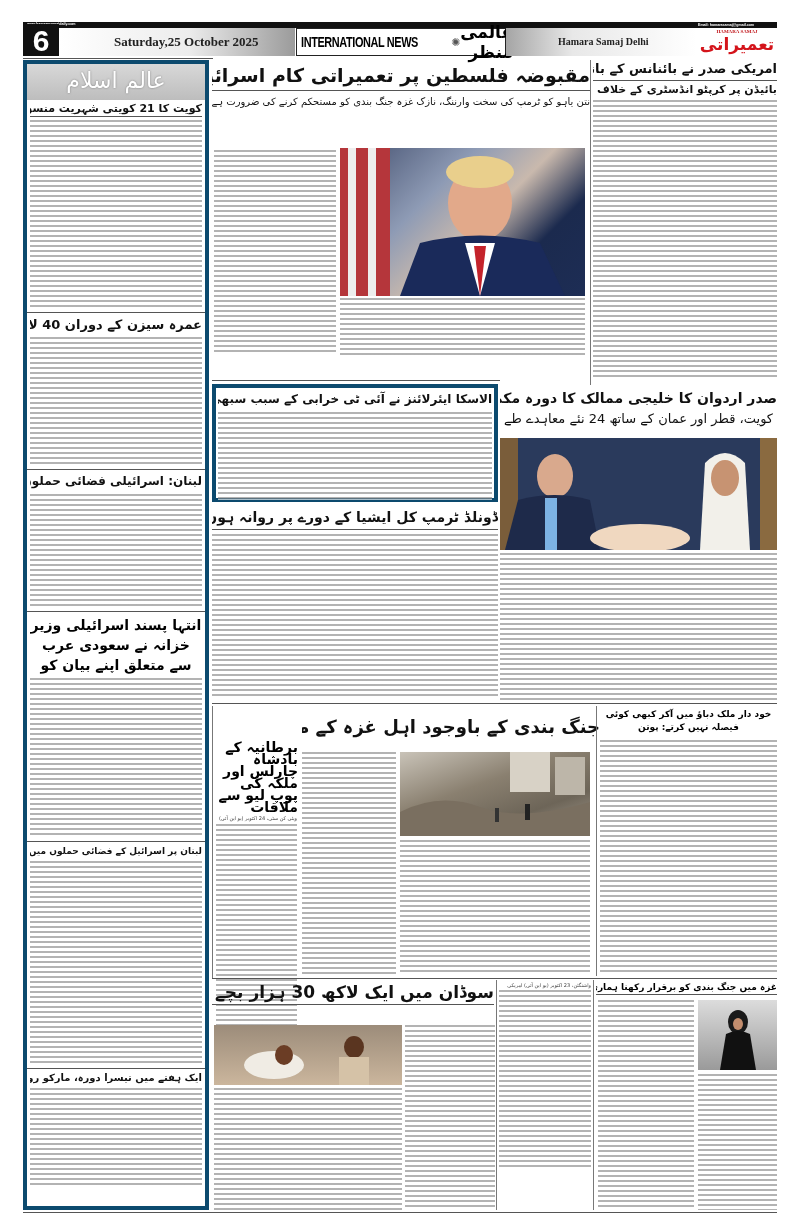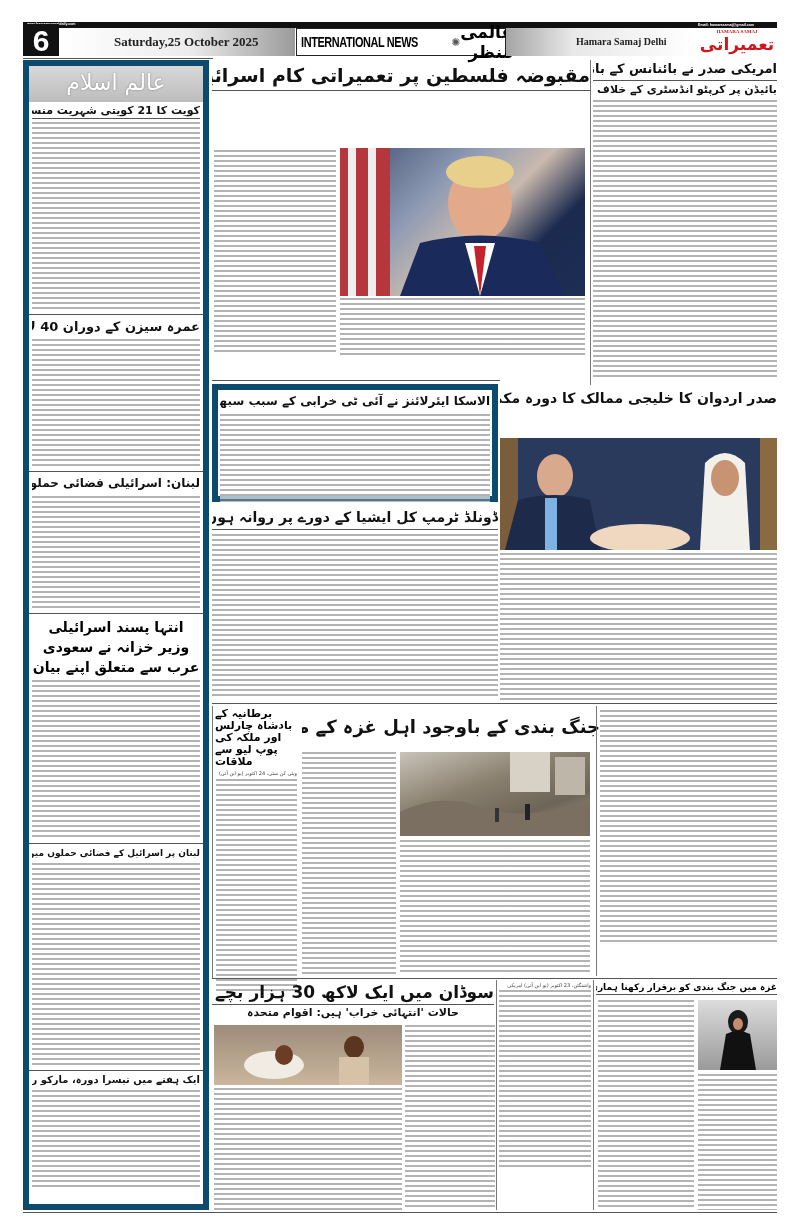--- a/index.html
+++ b/index.html
@@ -6,28 +6,28 @@
   body { width: 800px; height: 1226px; background: #fff; font-family: "DejaVu Sans", sans-serif; position: relative; overflow: hidden; }
   .abs { position: absolute; }
   .lines { background: repeating-linear-gradient(to bottom, #8a8a8a 0px, #8a8a8a 2px, #fff 2px, #fff 5px); opacity: .65; }
   .pagebox { left: 23px; top: 24px; width: 36px; height: 32px; background: #111; color: #fff; font: bold 30px "Liberation Sans", sans-serif; text-align: center; line-height: 34px; }
   .url { left: 25px; top: 22px; font: bold 3.6px "Liberation Sans", sans-serif; color: #fff; background: #111; width: 180px; padding: 0 2px; height: 6px; }
   .topbar { left: 23px; top: 22px; width: 754px; height: 6px; background: #111; }
   .datebar { left: 60px; top: 28px; width: 235px; height: 28px; background: linear-gradient(to right, #fff 0%, #ececec 55%, #9b9b9b 100%); font: bold 13px "Liberation Serif", serif; color: #222; line-height: 28px; padding-left: 54px; }
   .intl { left: 296px; top: 28px; width: 210px; height: 28px; border: 1px solid #222; background: #fff; display: flex; align-items: center; justify-content: space-between; padding: 0 4px; }
   .intl .en { font: bold 14px "Liberation Sans", sans-serif; transform: scaleX(.78); transform-origin: left; letter-spacing: -0.5px; white-space: nowrap; }
   .intl .ur { font: bold 17px "DejaVu Sans", sans-serif; direction: rtl; }
-  .cityband { left: 506px; top: 28px; width: 190px; height: 28px; background: linear-gradient(to right, #a5a5a5 0%, #e8e8e8 35%, #fff 100%); font: bold 10px "Liberation Serif", serif; line-height: 28px; padding-left: 70px; color: #222; }
+  .cityband { left: 506px; top: 28px; width: 190px; height: 28px; background: linear-gradient(to right, #a5a5a5 0%, #e8e8e8 35%, #fff 100%); font: bold 10px "Liberation Serif", serif; line-height: 28px; padding-left: 52px; color: #222; }
   .logo { left: 697px; top: 22px; width: 80px; height: 34px; }
   .logo .email { font: bold 3.6px "Liberation Sans", sans-serif; color: #fff; background: #111; padding: 0 1px; height: 6px; line-height: 6px; white-space: nowrap; overflow: hidden; }
   .logo .en { font: bold 5px "Liberation Serif", serif; color: #c0151a; text-align: center; margin-top: 1px; }
   .logo .ur { font: bold 17px "DejaVu Sans", sans-serif; color: #d4141b; text-align: center; direction: rtl; line-height: 20px; }
   .hrule { left: 23px; top: 58px; width: 190px; height: 1px; background: #555; }
   
-  .box { border: 6px solid #0c4a6e; background: #fff; }
+  .box { border: 4px solid #0c4a6e; background: #fff; }
   .hl { font-size: 15px; line-height: 19px; color: #111; text-align: center; direction: rtl; white-space: nowrap; overflow: hidden; font-weight: bold; }
   .hl-s { font-size: 11px; line-height: 14px; color: #111; text-align: center; direction: rtl; white-space: nowrap; overflow: hidden; font-weight: bold; }
   .sub { font-size: 10px; line-height: 13px; color: #111; text-align: center; direction: rtl; white-space: nowrap; overflow: hidden; }
   .banner { background: linear-gradient(#d8d8d8, #bdbdbd); color: #fff; font-size: 22px; text-align: center; line-height: 34px; direction: rtl; text-shadow: 0 0 2px #777; overflow: hidden; }
   .photo { overflow: hidden; }
   .vrule { width: 1px; background: #777; }
   .hr { height: 1px; background: #555; }
 </style>
 </head>
 <body>
@@ -85,20 +85,21 @@
 
   <div style="padding:2px 3px;">
     <div class="hl-s" style="font-size:10px;">ایک ہفتے میں تیسرا دورہ، مارکو روبیو تل ابیب پہنچ گئے</div>
     <div class="lines" style="height:100px;margin-top:3px;"></div>
   </div>
 </div>
 
 <div class="abs" style="left:212px;top:60px;width:378px;height:80px;">
   <div class="hl" style="font-size:19px;line-height:30px;">مقبوضہ فلسطین پر تعمیراتی کام اسرائیل کیلئے ظلم عظیم ہوگا</div>
   <div class="hr"></div>
+  <div class="sub" style="margin-top:4px;">نتن یاہو کو ٹرمپ کی سخت وارننگ، نازک غزہ جنگ بندی کو مستحکم کرنے کی ضرورت ہے</div>
 </div>
 <div class="abs lines" style="left:214px;top:150px;width:122px;height:205px;"></div>
 <div class="abs photo" style="left:340px;top:148px;width:245px;height:148px;background:linear-gradient(135deg,#3f4b6b 0%,#8e9bb5 35%,#c9b9ad 55%,#1b2a4e 75%,#1d2d55 100%);">
   <svg width="245" height="148">
     <rect x="0" y="0" width="50" height="148" fill="#b5363b"></rect>
     <rect x="8" y="0" width="8" height="148" fill="#eee"></rect>
     <rect x="28" y="0" width="8" height="148" fill="#eee"></rect>
     <ellipse cx="140" cy="55" rx="32" ry="38" fill="#e2a98a"></ellipse>
     <ellipse cx="140" cy="24" rx="34" ry="16" fill="#e9cf8c"></ellipse>
     <path d="M60 148 L80 95 Q140 80 200 95 L225 148 Z" fill="#1a2a5a"></path>
@@ -117,20 +118,21 @@
 </div>
 
 <div class="abs hr" style="left:212px;top:380px;width:288px;"></div>
 <div class="abs box" style="left:212px;top:384px;width:286px;height:118px;padding:2px;">
   <div class="hl" style="font-size:12px;line-height:18px;">الاسکا ایئرلائنز نے آئی ٹی خرابی کے سبب سبھی پروازیں منسوخ کیں</div>
   <div class="lines" style="height:88px;margin-top:4px;"></div>
 </div>
 
 <div class="abs" style="left:500px;top:388px;width:277px;height:50px;">
   <div class="hl" style="font-size:14px;line-height:20px;">صدر اردوان کا خلیجی ممالک کا دورہ مکمل</div>
+  <div class="hl" style="font-size:13px;line-height:22px;font-weight:normal;">کویت، قطر اور عمان کے ساتھ 24 نئے معاہدے طے</div>
 </div>
 <div class="abs photo" style="left:500px;top:438px;width:277px;height:112px;background:linear-gradient(#2c3d5e,#1c2b4a);">
   <svg width="277" height="112">
     <rect x="0" y="0" width="277" height="112" fill="#2a3a5c"></rect>
     <rect x="0" y="0" width="18" height="112" fill="#7a5d3a"></rect>
     <rect x="260" y="0" width="17" height="112" fill="#8a6a40"></rect>
     <ellipse cx="55" cy="38" rx="18" ry="22" fill="#d9a98d"></ellipse>
     <path d="M5 112 L18 62 Q55 52 90 62 L100 112 Z" fill="#1e2a4a"></path>
     <rect x="45" y="60" width="12" height="52" fill="#7db2e3"></rect>
     <ellipse cx="225" cy="40" rx="17" ry="21" fill="#c79372"></ellipse>
@@ -142,49 +144,49 @@
 <div class="abs lines" style="left:500px;top:553px;width:277px;height:148px;"></div>
 
 <div class="abs" style="left:212px;top:505px;width:286px;height:195px;">
   <div class="hl" style="font-size:14px;line-height:24px;">ڈونلڈ ٹرمپ کل ایشیا کے دورے پر روانہ ہوں گے</div>
   <div class="hr"></div>
   <div class="lines" style="height:162px;margin-top:4px;"></div>
 </div>
 
 <div class="abs hr" style="left:212px;top:703px;width:565px;"></div>
 <div class="abs" style="left:212px;top:706px;width:88px;height:272px;border-left:1px solid #777;">
-  <div style="font-size:11px;line-height:12px;text-align:left;direction:rtl;font-weight:bold;padding:2px;">برطانیہ کے بادشاہ چارلس اور ملکہ کی پوپ لیو سے ملاقات</div>
+  <div style="font-size:14px;line-height:12px;text-align:right;direction:rtl;font-weight:bold;padding:2px;margin-top:33px;">برطانیہ کے بادشاہ چارلس اور ملکہ کی پوپ لیو سے ملاقات</div>
   <div style="font-size:5px;direction:rtl;color:#444;text-align:right;padding:0 3px;">ویٹی کن سٹی، 24 اکتوبر (یو این آئی)</div>
   <div class="lines" style="height:215px;margin:3px;"></div>
 </div>
 <div class="abs" style="left:302px;top:706px;width:298px;height:272px;">
   <div class="hl" style="font-size:18px;line-height:42px;">جنگ بندی کے باوجود اہل غزہ کے مصائب کم نہ ہوسکے</div>
 </div>
 <div class="abs photo" style="left:400px;top:752px;width:190px;height:84px;background:linear-gradient(160deg,#c9c3b8 0%,#8a8070 40%,#6d6558 70%,#a9a093 100%);">
   <svg width="190" height="84">
     <rect x="110" y="0" width="40" height="40" fill="#d8d2c6"></rect>
     <rect x="155" y="5" width="30" height="38" fill="#bdb6a9"></rect>
     <path d="M0 60 Q40 40 80 55 T190 50 L190 84 L0 84 Z" fill="#7a6f60"></path>
     <rect x="125" y="52" width="5" height="16" fill="#222"></rect>
     <rect x="95" y="56" width="4" height="14" fill="#333"></rect>
   </svg>
 </div>
 <div class="abs lines" style="left:302px;top:752px;width:94px;height:222px;"></div>
 <div class="abs lines" style="left:400px;top:840px;width:190px;height:134px;"></div>
 
 <div class="abs vrule" style="left:596px;top:706px;height:270px;"></div>
 <div class="abs" style="left:600px;top:706px;width:177px;height:270px;">
+  <div style="font-size:9px;line-height:13px;text-align:center;direction:rtl;font-weight:bold;padding:2px;">خود دار ملک دباؤ میں آکر کبھی کوئی فیصلہ نہیں کرتے: پوتن</div>
   <div class="lines" style="height:232px;margin-top:4px;"></div>
 </div>
 
 <div class="abs hr" style="left:212px;top:978px;width:565px;"></div>
 <div class="abs" style="left:212px;top:980px;width:282px;height:40px;">
   <div class="hl" style="font-size:17px;line-height:24px;">سوڈان میں ایک لاکھ 30 ہزار بچے محصور ہیں</div>
   <div class="hr"></div>
-  <div class="hl-s" style="font-size:11px;line-height:15px;">حالات 'انتہائی خراب' ہیں: اقوام متحدہ</div>
 </div>
 <div class="abs photo" style="left:214px;top:1025px;width:188px;height:60px;background:linear-gradient(#9c8c7a,#cbb69d);">
   <svg width="188" height="60">
     <ellipse cx="60" cy="40" rx="30" ry="14" fill="#f0ece4"></ellipse>
     <ellipse cx="70" cy="30" rx="9" ry="10" fill="#6b3d25"></ellipse>
     <ellipse cx="140" cy="22" rx="10" ry="11" fill="#5a3520"></ellipse>
     <rect x="125" y="32" width="30" height="28" fill="#d5c2a7"></rect>
   </svg>
 </div>
 <div class="abs lines" style="left:214px;top:1088px;width:188px;height:122px;"></div>

